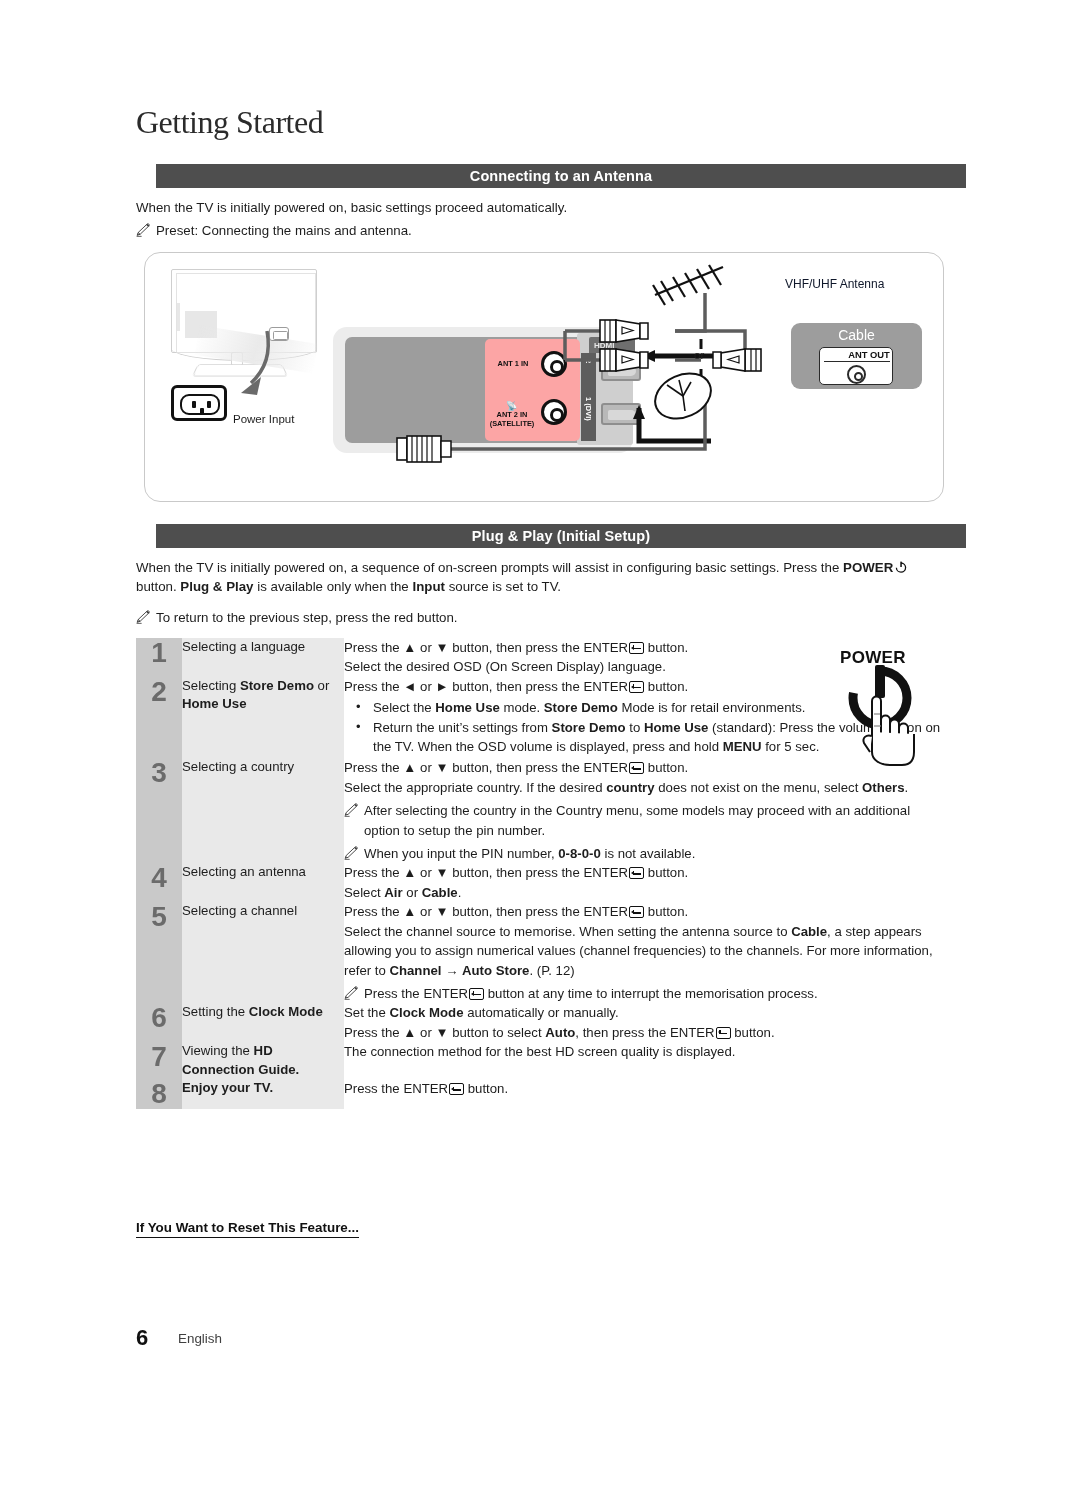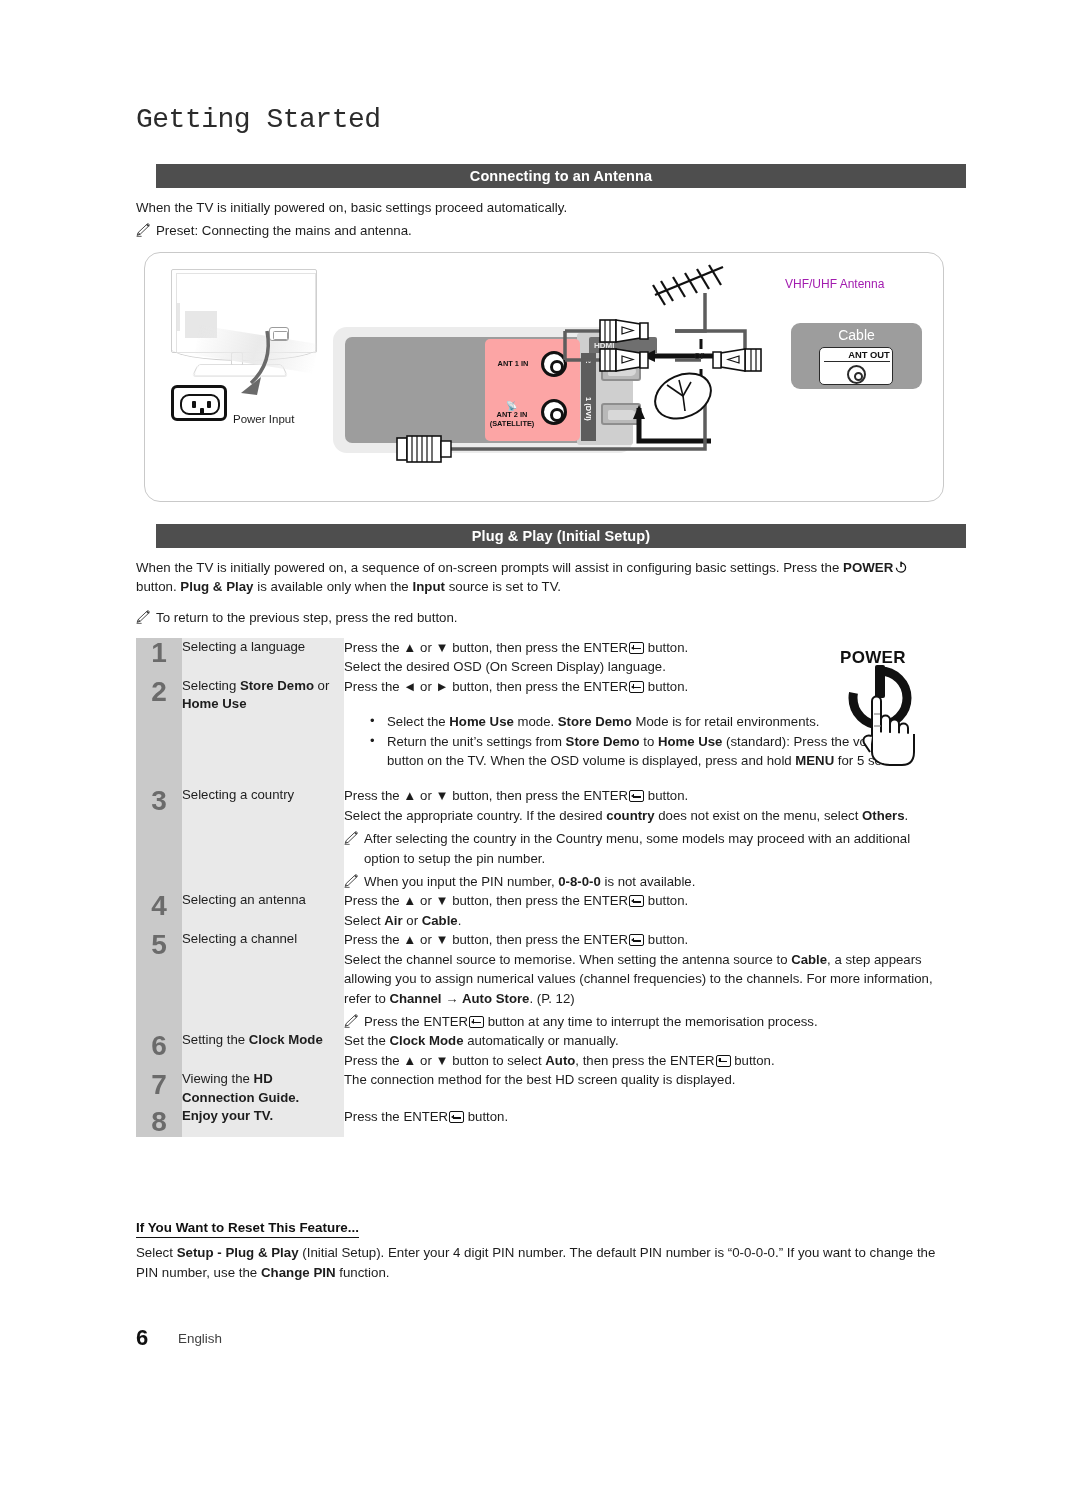--- a/index.html
+++ b/index.html
@@ -15,25 +15,25 @@
   }
   .page {
     position: absolute;
     left: 0; top: 0;
     width: 1080px; height: 1486px;
   }
   
   .page-title {
     position: absolute;
     left: 136px; top: 104px;
-    font-size: 28px;
+    font-size: 32px;
     font-weight: 300;
     letter-spacing: -0.5px;
     color: #2b2b2b;
-    font-family: Liberation Mono, monospace;
+    font-family: Liberation Serif, serif;
     font-stretch: condensed;
   }
   
   .sec-bar {
     position: absolute;
     left: 136px;
     width: 810px;
     height: 24px;
     background: #4e4e4e;
     color: #ffffff;
@@ -170,21 +170,21 @@
     position: absolute; font-size: 7.4px; font-weight: bold; color: #111;
     text-align: center; line-height: 8.6px;
   }
   .jack-lbl.one { left: 4px; top: 21px; width: 48px; }
   .jack-lbl.two { left: 0px; top: 63px; width: 54px; }
   .sat-glyph { font-size: 9px; line-height: 9px; display: block; }
   .hdmi-stack {
     position: absolute; left: 236px; top: 0px; width: 54px; height: 104px;
   }
   .hdmi-top {
-    position: absolute; left: 8px; top: 0px; width: 68px; height: 16px;
+    position: absolute; left: 8px; top: 0px; width: 46px; height: 16px;
     background: #6f6f6f; border-radius: 2px 2px 0 0;
     color: #e8e8e8; font-size: 8px; font-weight: bold;
     display: flex; align-items: center; padding-left: 5px;
   }
   .hdmi-col {
     position: absolute; left: 0px; top: 16px; width: 15px; height: 88px;
     background: #5d5d5d;
   }
   .hdmi-vtxt {
     position: absolute; color: #fff; font-size: 7.5px; font-weight: bold;
@@ -204,21 +204,21 @@
   .hdmi-port.p1 { top: 22px; }
   .hdmi-port.p2 { top: 66px; }
   .hdmi-bg {
     position: absolute; left: 232px; top: -4px;
     width: 56px; height: 112px; background: #cfcfcf; border-radius: 3px;
   }
   
   svg.wires { position: absolute; left: 0; top: 0; width: 800px; height: 250px; overflow: visible; }
   .vhf-label {
     position: absolute; left: 640px; top: 24px;
-    font-size: 12px; color: #a21caf;
+    font-size: 12px; color: #0f172a;
   }
   .or-label {
     position: absolute; left: 549px; top: 96px;
     font-size: 11.5px; color: #1d1d1d;
   }
   .cable-box {
     position: absolute; left: 646px; top: 70px;
     width: 131px; height: 66px;
     background: #9d9d9d; border-radius: 9px;
   }
@@ -271,21 +271,21 @@
     line-height: 18.5px;
     padding: 5px 8px 6px 9px;
     color: #1d1d1d;
   }
   .c-desc {
     padding: 5px 4px 6px 11px;
     font-size: 13.2px;
     line-height: 19.4px;
     color: #1d1d1d;
   }
-  .bullets { margin: 16px; padding: 0 0 0 6px; list-style: none; }
+  .bullets { margin: 2px; padding: 0 0 0 6px; list-style: none; }
   .bullets li {
     position: relative; padding-left: 21px; margin: 0 0 0 0;
   }
   .bullets li:before {
     content: "\2022"; position: absolute; left: 4px; top: -1px; font-size: 13px;
   }
   .noteitem {
     display: flex; align-items: flex-start; gap: 5px; padding-top: 4px;
   }
   .noteitem .txt { flex: 1; }
@@ -670,20 +670,17 @@
         <path d="M44 88 C38 86 34 90 36 95 L42 104"></path>
       </g>
       <g stroke="#888" stroke-width="1.2" fill="none">
         <path d="M46 66 L52 66"></path>
         <path d="M46 78 L53 78"></path>
       </g>
     </svg>
   </div>
 
   <div class="reset-head">If You Want to Reset This Feature...</div>
-  <div class="reset-body">
-    <span>Select </span><b>Setup - Plug &amp; Play</b><span> (Initial Setup). Enter your 4 digit PIN number. The default PIN number is “0-0-0-0.” If you want to change the PIN number, use the </span><b>Change PIN</b><span> function.</span>
-  </div>
 
   <div class="pg-num">6</div>
   <div class="pg-lang">English</div>
 
 </div>
 
 </body></html>

